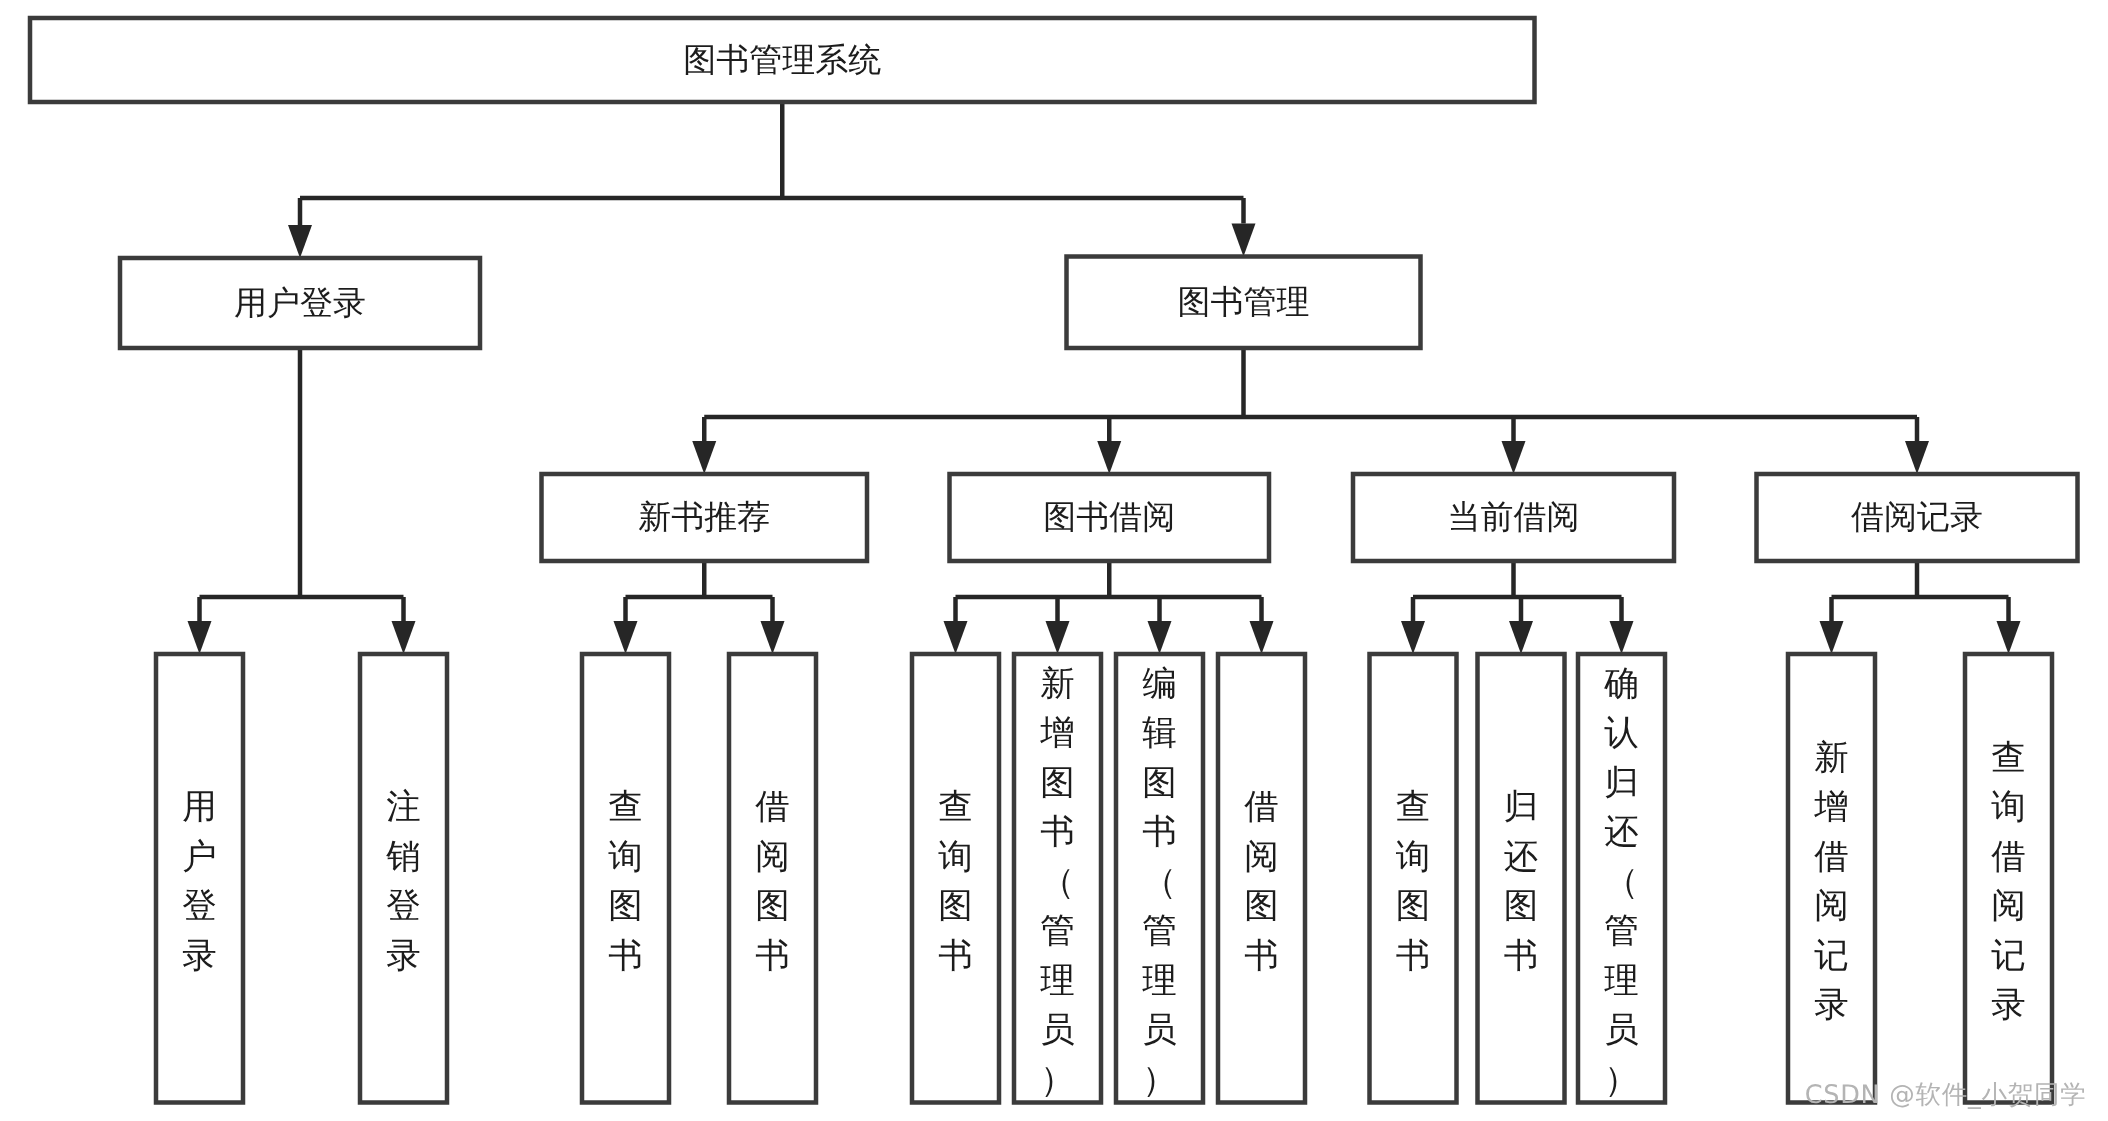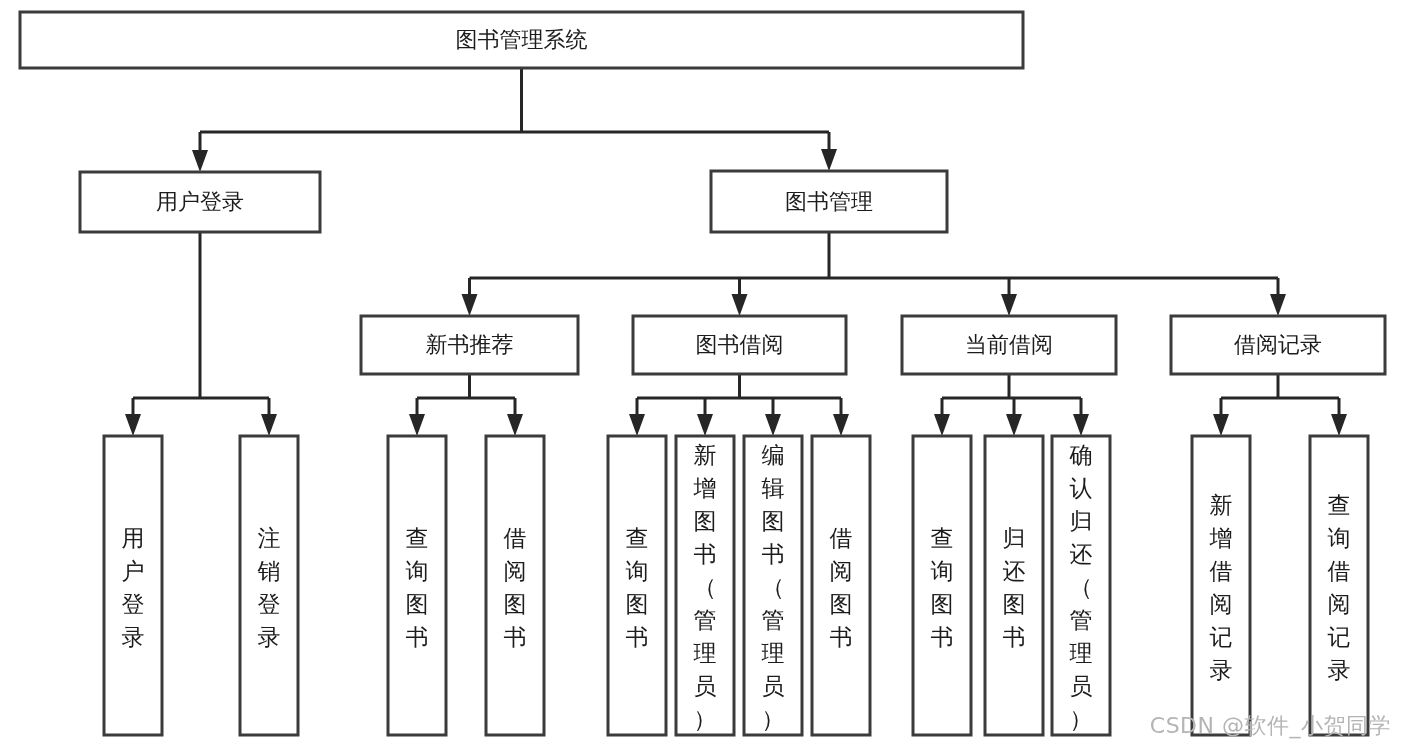--- a/index.html
+++ b/index.html
@@ -52,21 +52,21 @@
     font-family: "DejaVu Sans", "Liberation Sans", sans-serif;
     font-size: 23px;
     fill: #1c1c1c;
     text-anchor: middle;
   }
   .watermark {
     position: absolute;
     right: 14px;
     bottom: 6px;
     font-family: "DejaVu Sans", "Liberation Sans", sans-serif;
-    font-size: 22px;
+    font-size: 17px;
     color: #b4b4b4;
     letter-spacing: 0.5px;
     white-space: nowrap;
     user-select: none;
   }
 </style>
 </head>
 <body>
 
 <div id="diagram-root">

